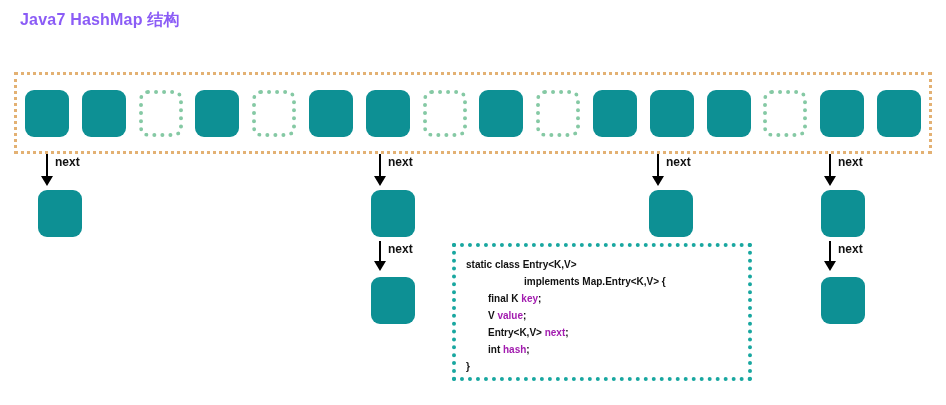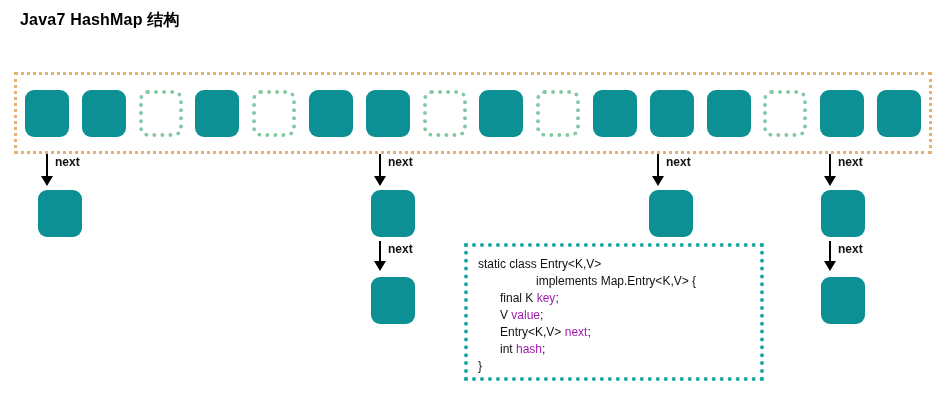--- a/index.html
+++ b/index.html
@@ -14,21 +14,21 @@
     font-family: "Liberation Sans", sans-serif;
     overflow: hidden;
   }
 
   #page-title {
     position: absolute;
     left: 20px;
     top: 10px;
     font-size: 16px;
     font-weight: bold;
-    color: #000000;
+    color: #8b5cf6;
     letter-spacing: 0.2px;
     white-space: nowrap;
   }
 
   
   #bucket-array {
     position: absolute;
     left: 14px;
     top: 72px;
     width: 918px;
@@ -101,31 +101,31 @@
   .arrow.gap {
     height: 40px;
   }
   .arrow.gap .shaft { top: 4px; height: 24px; }
   .arrow.gap .head  { top: 24px; }
   .arrow.gap .label { top: 5px; }
 
   
   #entry-code {
     position: absolute;
-    left: 464px;
+    left: 452px;
     top: 243px;
     width: 300px;
     height: 138px;
     box-sizing: border-box;
     border: 4px dotted #19a7a0;
     background: #ffffff;
     padding: 9px 10px 6px 10px;
     font-family: "Liberation Sans", sans-serif;
-    font-size: 12px;
-    font-weight: normal;
+    font-size: 10px;
+    font-weight: bold;
     color: #111111;
     line-height: 17px;
     white-space: pre;
   }
   #entry-code .ident { color: #a21caf; }
   #entry-code .ln { display: block; }
   #entry-code .indent-deep { padding-left: 58px; }
   #entry-code .indent { padding-left: 22px; }
 </style>
 </head>

